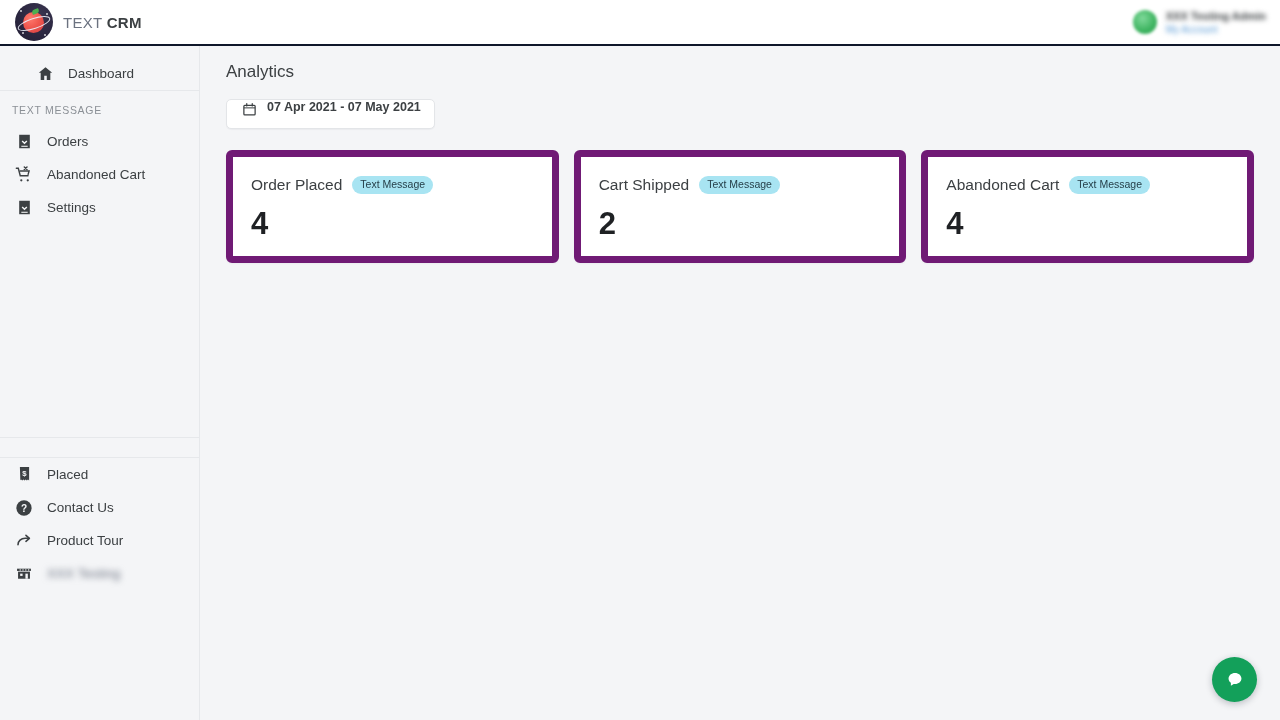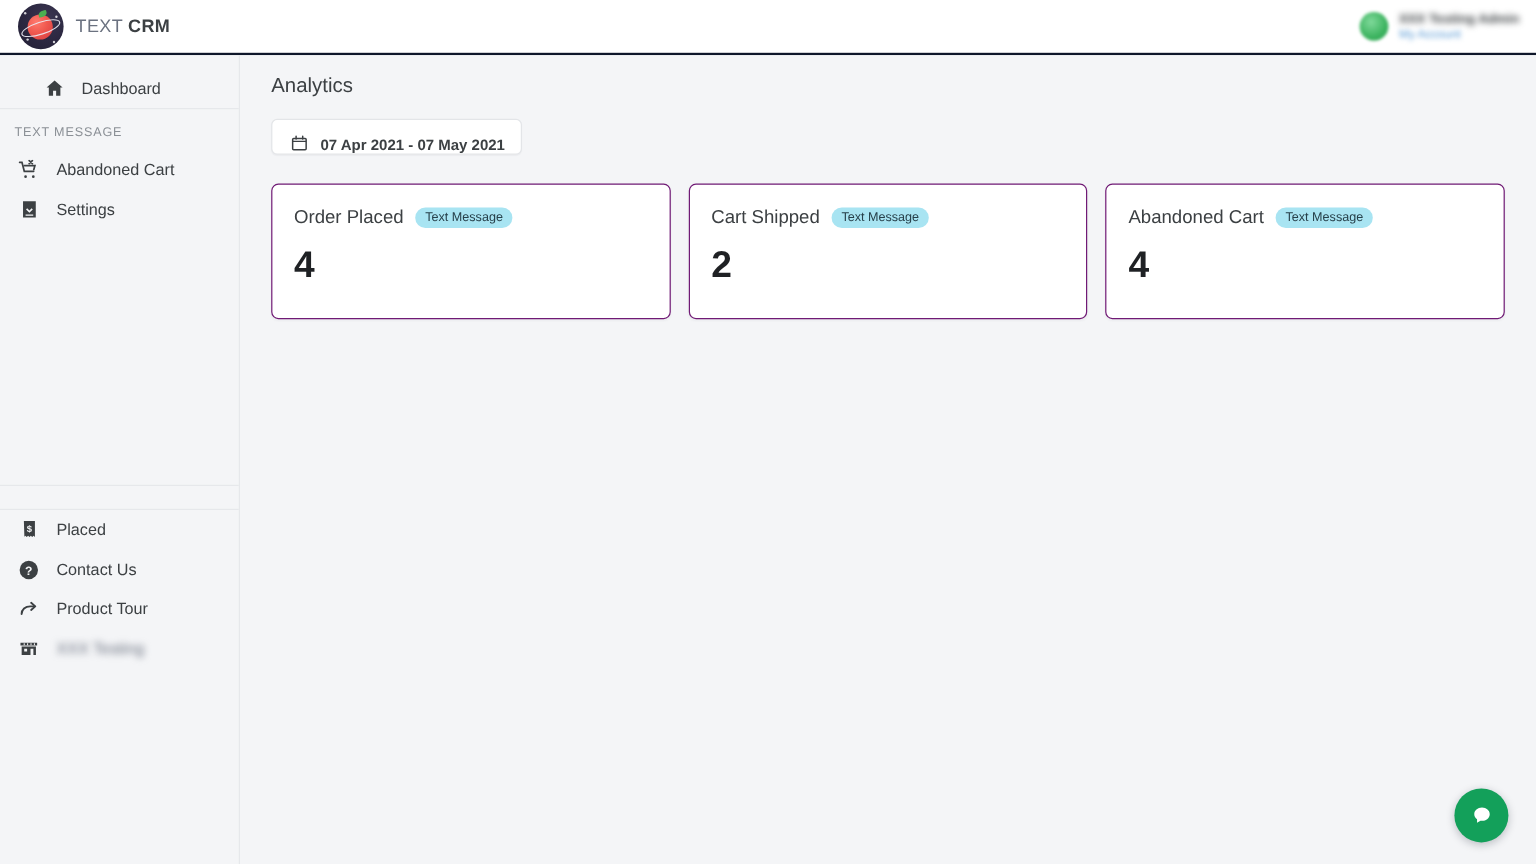--- a/index.html
+++ b/index.html
@@ -178,21 +178,21 @@
 
   .page-title {
     font-size: 17px;
     color: #3c4043;
     padding: 16px 16px 0 26px;
   }
 
   .daterange {
     margin: 17px 0 0 26px;
     display: inline-flex;
-    align-items: flex-end;
+    align-items: flex-start;
     gap: 9px;
     height: 30px;
     padding: 0 13px;
     background: #ffffff;
     border: 1px solid #e3e5e8;
     border-radius: 5px;
     box-shadow: 0 1px 1px rgba(16,24,40,.04);
     cursor: pointer;
     font-size: 12.5px;
     font-weight: bold;
@@ -203,21 +203,21 @@
   .cards {
     display: flex;
     gap: 15px;
     padding: 21px 26px 0 26px;
   }
 
   .card {
     flex: 1 1 0;
     height: 113px;
     background: #ffffff;
-    border: 1px solid #701a75;
+    border: 7px solid #701a75;
     border-radius: 6px;
     box-shadow: 0 1px 2px rgba(16,24,40,.04);
     padding: 19px 18px 0 18px;
   }
 
   .card-head {
     display: flex;
     align-items: center;
     gap: 10px;
   }
@@ -298,20 +298,31 @@
         </span>
         <span class="nav-label">Dashboard</span>
       </div>
     </div>
 
     <div class="nav-sep"></div>
 
     <div>
       <div class="nav-group-title">TEXT MESSAGE</div>
 
+      <div class="nav-item">
+        <span class="ico">
+          <svg width="17" height="17" viewBox="0 0 24 24" fill="currentColor">
+            <path d="M4 2h16v20H4z" fill="none"></path>
+            <path d="M4.5 2.5h15v19h-15z" fill="currentColor"></path>
+            <path d="M12 6v7.2L9.4 10.6 8 12l4 4 4-4-1.4-1.4-2.6 2.6V6z" fill="#f4f5f7"></path>
+            <path d="M7.5 18h9v1.5h-9z" fill="#f4f5f7"></path>
+          </svg>
+        </span>
+        <span class="nav-label">Orders</span>
+      </div>
 
 
       <div class="nav-item">
         <span class="ico">
           <svg width="18" height="18" viewBox="0 0 24 24" fill="none" stroke="currentColor" stroke-width="1.9">
             <path d="M1.8 3h2.6l2.6 10h10.4" stroke-linecap="round"></path>
             <path d="M7 6.6h11.8l-1.3 4.6" stroke-linecap="round"></path>
             <circle cx="8.4" cy="19" r="1.5" fill="currentColor" stroke="none"></circle>
             <circle cx="17" cy="19" r="1.5" fill="currentColor" stroke="none"></circle>
             <path d="M12.4 1.2 16 4.6M16 1.2l-3.6 3.4" stroke-linecap="round"></path>

